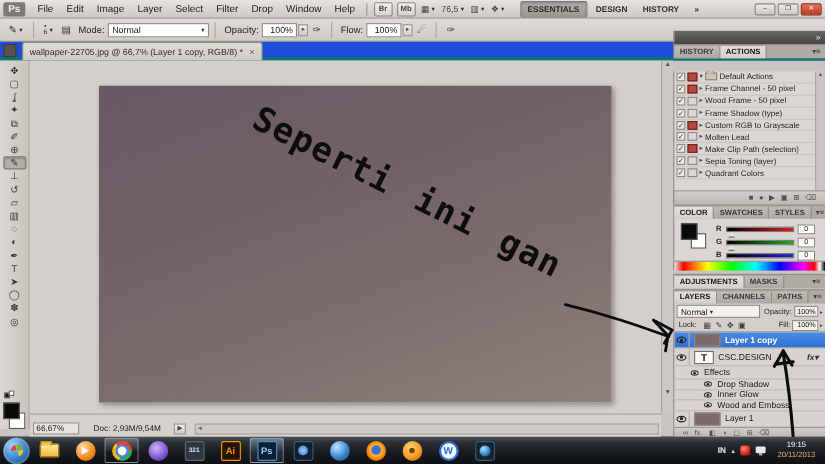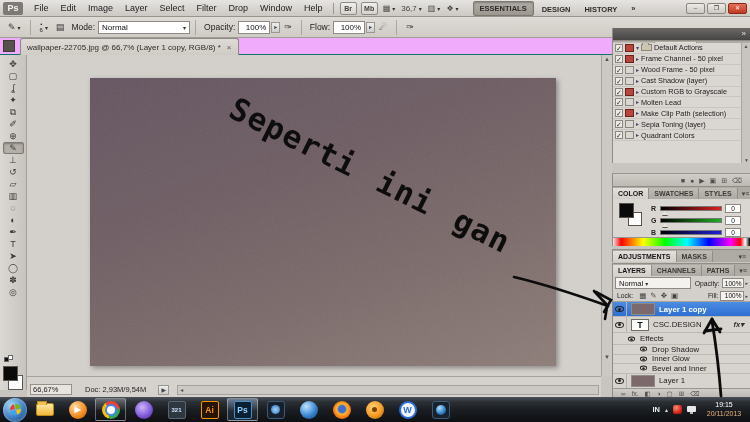--- a/index.html
+++ b/index.html
@@ -12,41 +12,41 @@
     display:flex;align-items:center;font-size:9px;color:#222;}
   #ps-logo{width:20px;height:13px;margin:0 5px 0 3px;border-radius:2px;background:#7d7a76;
     color:#f2f2f2;font-weight:bold;font-size:9px;display:flex;align-items:center;justify-content:center;}
   .menu-item{padding:14px 6px;cursor:default;}
   .mb-sep{width:1px;height:11px;background:#9b978f;margin:0 4px;}
   .mini-btn{min-width:17px;height:13px;margin:0 2px;padding:0 2px;border:1px solid #8f8b84;border-radius:2px;
     background:linear-gradient(#f2f0ed,#d5d2cc);font-size:7px;font-weight:bold;color:#444;
     display:flex;align-items:center;justify-content:center;}
   .icon-dd{display:flex;align-items:center;margin:0 3px;color:#444;font-size:8px;}
   .dd-arrow::after{content:"▾";font-size:6px;color:#333;margin-left:2px;}
-  #workspaces{display:flex;align-items:flex-end;margin-left:10px;}
+  #workspaces{display:flex;align-items:center;margin-left:10px;}
   .ws{font-size:7.5px;font-weight:bold;color:#2e2c29;padding:2px 6px;margin:0 1px;border-radius:2px;}
   .ws.active{background:linear-gradient(#b1ada7,#9c9890);border:1px solid #7d7972;box-shadow:inset 0 1px 2px rgba(0,0,0,.25);}
   #win-controls{display:flex;margin-left:auto;margin-right:3px;gap:2px;}
   .wc{width:19px;height:11px;border:1px solid #8a8680;border-radius:2px;font-size:6px;line-height:9px;text-align:center;
     background:linear-gradient(#eceae6,#cdc9c3);color:#333;}
   .wc.close{background:linear-gradient(#e2705c,#c03a22);color:#fff;border-color:#8e2715;}
   
   #optionsbar{position:absolute;left:0;top:17px;width:750px;height:21px;
     background:linear-gradient(#dedbd6,#cfccc6);border-bottom:1px solid #a09c96;
     display:flex;align-items:center;font-size:9px;color:#222;}
   .ob-sep{width:1px;height:15px;background:#aaa69f;margin:0 5px;}
   .ob-chip{display:flex;align-items:center;padding:1px 3px;border:1px solid transparent;color:#333;}
   .ob-box{background:#fff;border:1px solid #8e8a83;height:13px;display:flex;align-items:center;
     padding:0 3px;font-size:8px;color:#111;}
   .spin{font-size:6px;color:#444;margin-left:1px;border:1px solid #9b978f;background:linear-gradient(#eee,#ccc);
     width:9px;height:11px;text-align:center;line-height:9px;}
   .ob-label{margin:0 3px;font-size:8.5px;color:#222;}
   .brush-prev{display:flex;flex-direction:column;align-items:center;line-height:6px;font-size:6px;color:#222;}
   
-  #tabbar{position:absolute;left:0;top:38px;width:750px;height:17px;background:#f0abfc;border-bottom:1px solid #0f766e;}
+  #tabbar{position:absolute;left:0;top:38px;width:750px;height:17px;background:#1d4ed8;border-bottom:3px solid #0f766e;}
   #tab-mini-sq{position:absolute;left:3px;top:2px;width:12px;height:12px;background:#55514c;border:1px solid #3e3b37;}
   #doc-tab{position:absolute;left:20px;top:0;height:17px;padding:0 6px;display:flex;align-items:center;gap:6px;
     background:linear-gradient(#dedbd6,#cfccc6);border:1px solid #8d8983;border-bottom:none;
     border-radius:3px 3px 0 0;font-size:8px;color:#2e2c29;white-space:nowrap;}
   #doc-tab .x{font-size:8px;color:#555;}
   
   #toolbar{position:absolute;left:0;top:55px;width:27px;height:335px;
     background:linear-gradient(90deg,#dbd8d3,#c7c3bd);border-right:1px solid #a29e97;}
   .tool{width:21px;height:12px;margin:0 auto;display:flex;align-items:center;justify-content:center;
     font-size:9px;color:#3c3a37;line-height:1;}
@@ -83,21 +83,21 @@
     font-size:6px;color:#55524d;line-height:8px;padding-left:2px;}
   
   .dockpane{position:absolute;left:612px;width:138px;background:#cdc9c4;border-left:1px solid #8e8a84;}
   #dock-header{top:28px;height:12px;background:linear-gradient(#6b6966,#474543);display:flex;align-items:center;}
   #dock-header .collapse{margin-left:auto;margin-right:4px;color:#e3e3e3;font-size:8px;line-height:8px;}
   .ptabs{display:flex;align-items:flex-end;background:#aeaaa4;border-top:1px solid #908c86;height:100%;}
   .ptab{padding:2px 5px 2px;font-size:7px;font-weight:bold;color:#3c3a37;
     background:linear-gradient(#bfbbb5,#aca8a2);border-right:1px solid #918d87;height:11px;line-height:7px;}
   .ptab.active{background:linear-gradient(#e3e0db,#d3d0cb);color:#151515;}
   .pmenu{margin-left:auto;padding:2px 4px;color:#44423f;font-size:7px;line-height:7px;}
-  #ha-tabs{top:40px;height:13px;} #ha-body{top:43px;height:120px;background:#dad7d2;overflow:hidden;}
+  #ha-tabs{top:40px;height:13px;} #ha-body{top:65px;height:120px;background:#dad7d2;overflow:hidden;}
   .act-row{display:flex;align-items:center;gap:2px;height:10.9px;padding-left:2px;border-bottom:1px solid #c9c5c0;}
   .chk{width:8px;height:8px;border:1px solid #8a867f;background:#eceae6;font-size:7px;line-height:7px;color:#333;text-align:center;flex:none;}
   .chk::after{content:"✓";}
   .dlg{width:9px;height:8px;border:1px solid #8a867f;background:#dad7d2;flex:none;}
   .dlg.red{background:#b5473f;border-color:#6e211b;}
   .tri{font-size:6px;color:#4a4a66;flex:none;line-height:6px;}
   .folder{width:11px;height:7px;background:#ccc5b4;border:1px solid #8d8778;position:relative;flex:none;}
   .folder::before{content:"";position:absolute;left:0;top:-3px;width:5px;height:2px;background:#ccc5b4;border:1px solid #8d8778;border-bottom:none;}
   .act-label{font-size:7.3px;color:#222;white-space:nowrap;overflow:hidden;}
   #ha-scroll{position:absolute;right:0;top:0;width:9px;height:100%;background:#c8c4bf;border-left:1px solid #aaa69f;
@@ -210,21 +210,21 @@
         <span class="menu-item">Window</span>
         <span class="menu-item">Help</span>
       </div>
     <div class="mb-sep"></div>
     <div class="mini-btn">Br</div>
     <div class="mini-btn">Mb</div>
     <div class="icon-dd dd-arrow">
         <span>▦</span>
       </div>
     <div class="icon-dd dd-arrow">
-        <span>36,7</span>
+        <span>76,5</span>
       </div>
     <div class="icon-dd dd-arrow">
         <span>▥</span>
       </div>
     <div class="icon-dd dd-arrow">
         <span>❖</span>
       </div>
     <div id="workspaces">
         <span class="ws active">ESSENTIALS</span>
         <span class="ws">DESIGN</span>
@@ -368,21 +368,21 @@
         <div class="act-row">
           <span class="chk"></span>
           <span class="dlg"></span>
           <span class="tri">▸</span>
           <span class="act-label">Wood Frame - 50 pixel</span>
         </div>
         <div class="act-row">
           <span class="chk"></span>
           <span class="dlg"></span>
           <span class="tri">▸</span>
-          <span class="act-label">Cast Shadow (layer)</span>
+          <span class="act-label">Frame Shadow (type)</span>
         </div>
         <div class="act-row">
           <span class="chk"></span>
           <span class="dlg red"></span>
           <span class="tri">▸</span>
           <span class="act-label">Custom RGB to Grayscale</span>
         </div>
         <div class="act-row">
           <span class="chk"></span>
           <span class="dlg"></span>
@@ -520,21 +520,21 @@
       <div class="lay-row h-effect indent2">
         <span class="eye sm" style="margin-right: 4px;"></span>
         <span class="lay-label">Drop Shadow</span>
       </div>
       <div class="lay-row h-effect indent2">
         <span class="eye sm" style="margin-right: 4px;"></span>
         <span class="lay-label">Inner Glow</span>
       </div>
       <div class="lay-row h-effect indent2">
         <span class="eye sm" style="margin-right: 4px;"></span>
-        <span class="lay-label">Bevel and Inner</span>
+        <span class="lay-label">Wood and Emboss</span>
       </div>
       <div class="lay-row h-img">
         <span class="eye-cell">
           <span class="eye"></span>
         </span>
         <span class="thumb-img"></span>
         <span class="lay-label">Layer 1</span>
       </div>
     </div>
   <div class="dockpane" id="lay-foot">

